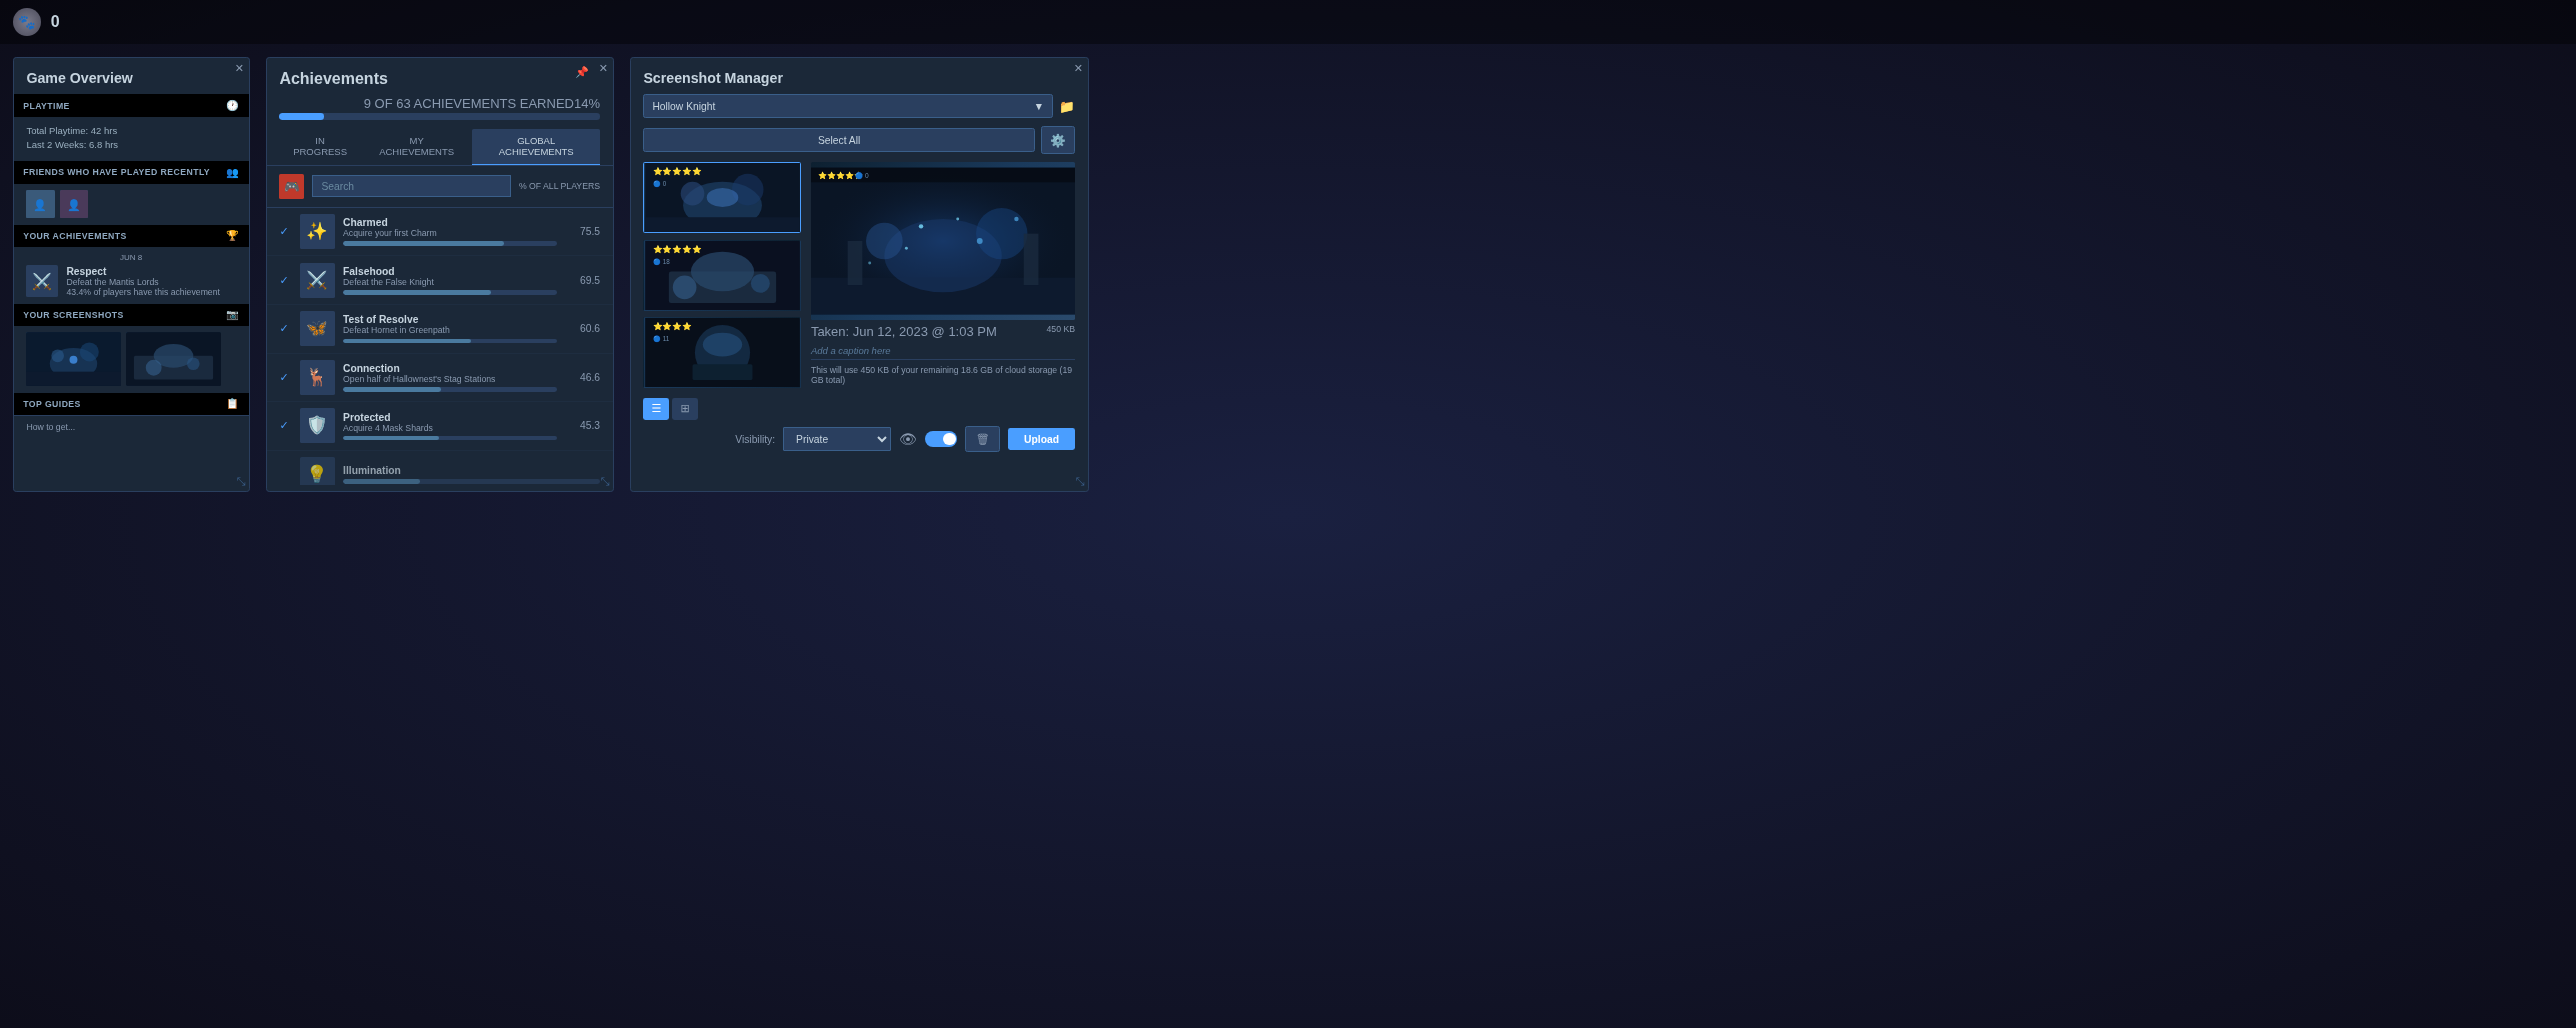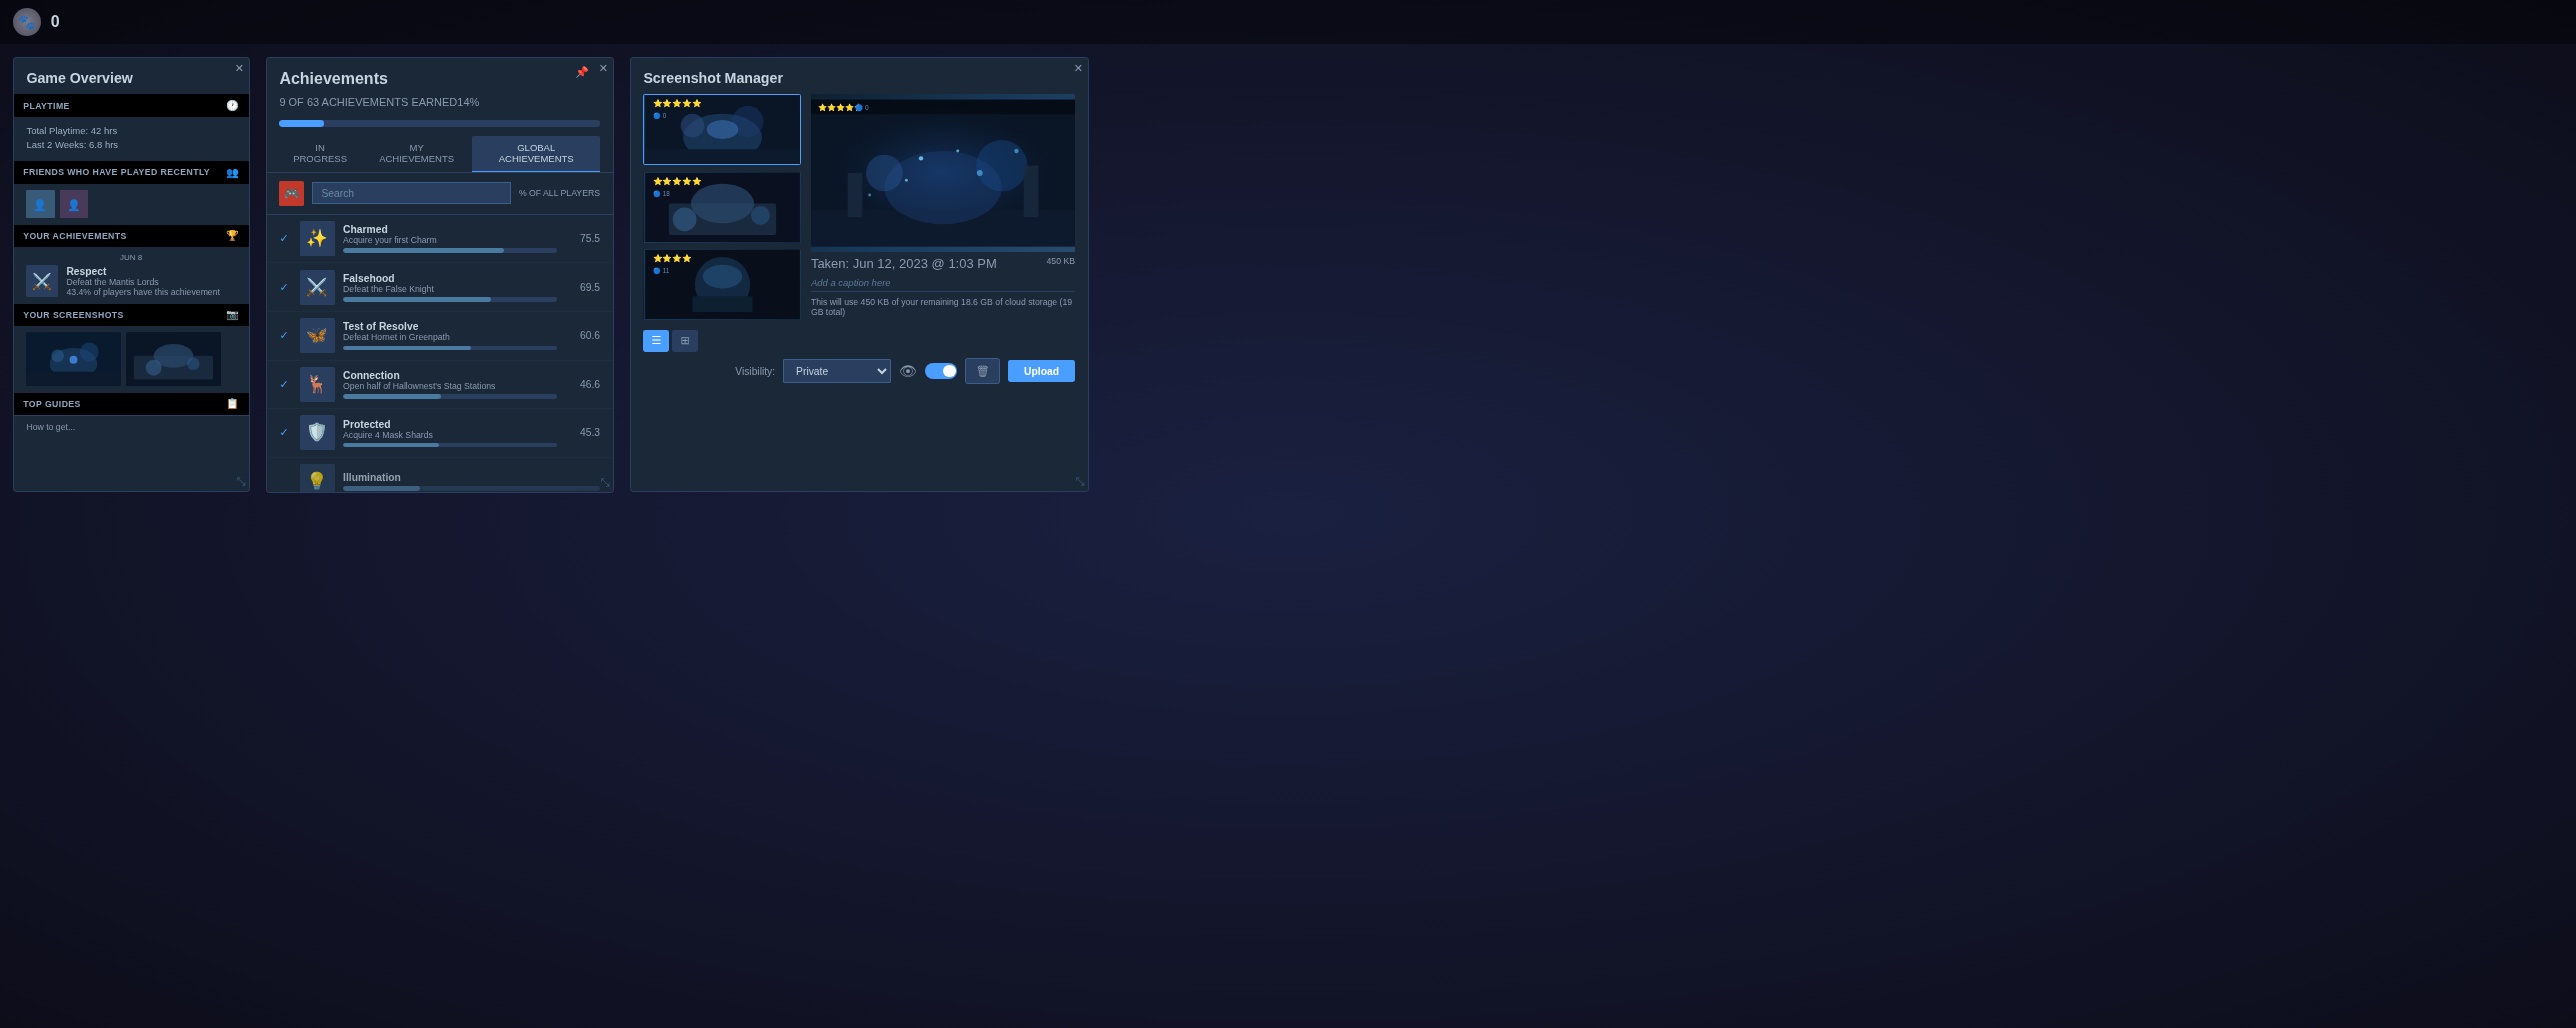--- a/index.html
+++ b/index.html
@@ -179,25 +179,25 @@
     .pin-icon {
       position: absolute;
       top: 8px; right: 24px;
       color: #8a9ab0;
       font-size: 11px;
     }
     .progress-bar-container {
       padding: 0 12.7px 9.5px;
     }
     .progress-label {
-      font-size: 11px;
-      color: #8a9ab0;
-      display: flex;
-      justify-content: flex-start;
-      margin-bottom: 12px;
+      font-size: 13px;
+      color: #8a9ab0;
+      display: flex;
+      justify-content: flex-end;
+      margin-bottom: 2px;
     }
     .progress-bar-bg {
       background: #2a3f5f;
       height: 6.3px;
       border-radius: 3.2px;
       overflow: hidden;
     }
     .progress-bar-fill {
       background: #4a9eff;
       height: 100%;
@@ -715,21 +715,32 @@
         </div>
       </div>
     </div>
     <div class="resize-handle">⤡</div>
   </div>
 
   <div class="panel screenshot-panel">
     <span class="panel-close">✕</span>
     <div class="screenshot-panel-title">Screenshot Manager</div>
 
-
+    <div class="sm-controls">
+      <div class="game-selector">
+        <span>Hollow Knight</span>
+        <span>▼</span>
+      </div>
+      <span class="folder-icon">📁</span>
+    </div>
+
+    <div class="sm-row2">
+      <div class="select-all-btn">Select All</div>
+      <div class="gear-btn">⚙️</div>
+    </div>
 
     <div class="sm-main">
 
       <div class="sm-thumbnails">
         <div class="sm-thumb selected">
           <svg width="155" height="71" viewBox="0 0 196 90">
             <rect width="196" height="90" fill="#0a1525"></rect>
             <ellipse cx="98" cy="55" rx="50" ry="30" fill="#1a3a5c" opacity="0.8"></ellipse>
             <circle cx="60" cy="40" r="15" fill="#2a4a7c" opacity="0.6"></circle>
             <circle cx="130" cy="35" r="20" fill="#1a3a6c" opacity="0.5"></circle>

